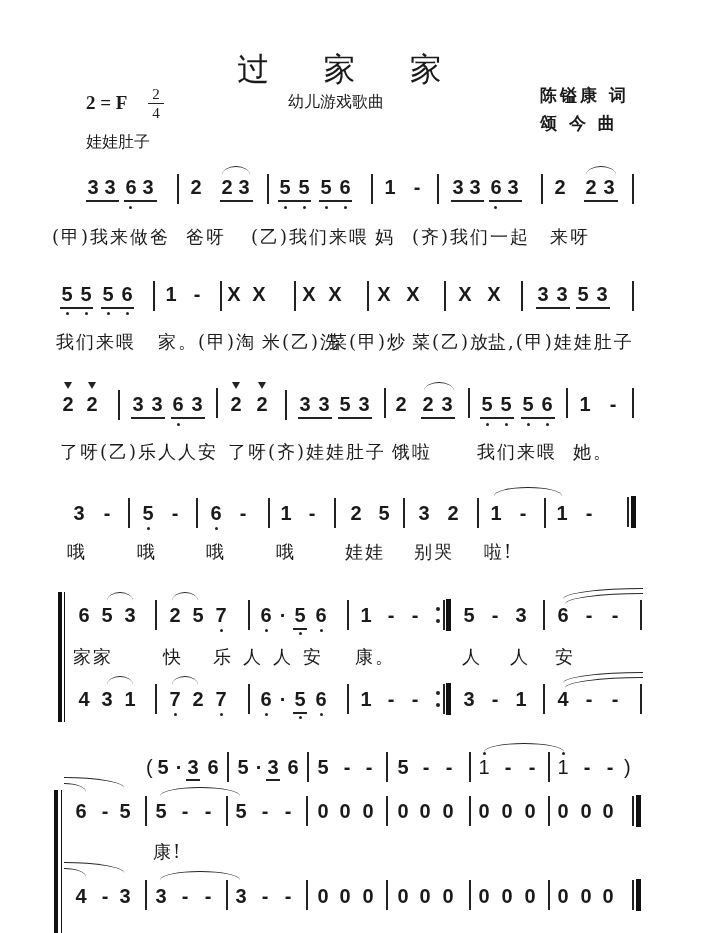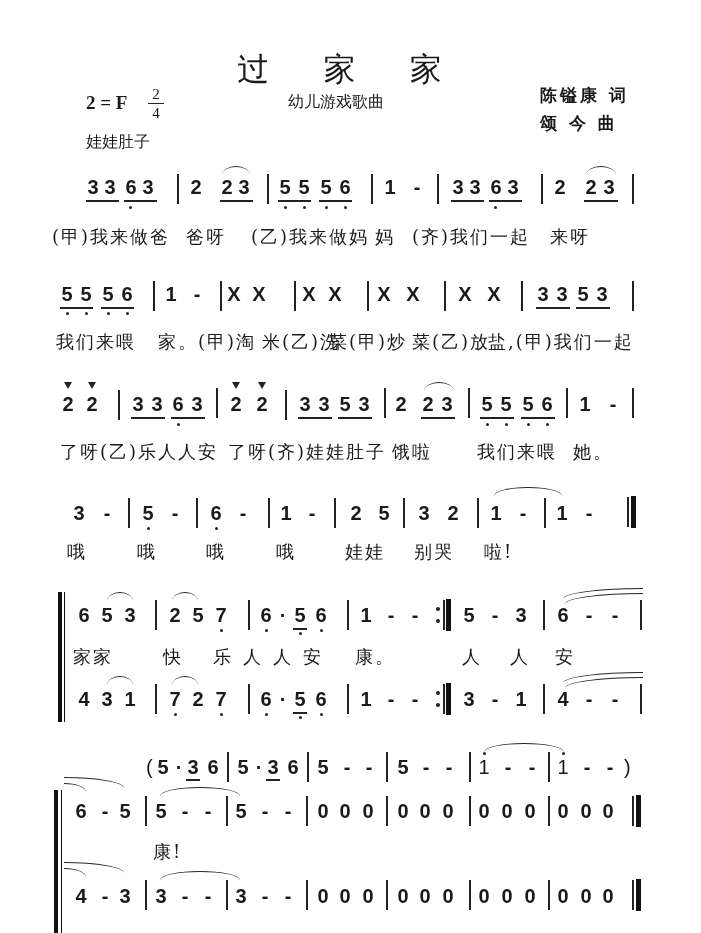--- a/index.html
+++ b/index.html
@@ -88,21 +88,21 @@
 
   <span class="n" style="left:553px;top:176px">2</span>
   <span class="n" style="left:584px;top:176px">2</span>
   <span class="n" style="left:602px;top:176px">3</span>
   <div class="ul" style="left:584px;top:200px;width:34px"></div>
   <div class="slur" style="left:586px;top:166px;width:30px"></div>
   <div class="bar" style="left:632px;top:174px"></div>
 
   <span class="lyr" style="left:52px;top:225px">(甲)我来做爸</span>
   <span class="lyr" style="left:186px;top:225px">爸呀</span>
-  <span class="lyr" style="left:251px;top:225px">(乙)我来做妈</span>
+  <span class="lyr" style="left:251px;top:225px">(乙)我们来喂</span>
   <span class="lyr" style="left:375px;top:225px">妈</span>
   <span class="lyr" style="left:412px;top:225px">(齐)我们一起</span>
   <span class="lyr" style="left:550px;top:225px">来呀</span>
 </div>
 
 <div>
   <span class="n" style="left:60px;top:283px">5</span>
   <span class="n" style="left:79px;top:283px">5</span>
   <span class="n" style="left:101px;top:283px">5</span>
   <span class="n" style="left:120px;top:283px">6</span>
@@ -133,21 +133,21 @@
   <span class="n" style="left:576px;top:283px">5</span>
   <span class="n" style="left:595px;top:283px">3</span>
   <div class="ul" style="left:536px;top:307px;width:34px"></div>
   <div class="ul" style="left:576px;top:307px;width:34px"></div>
   <div class="bar" style="left:632px;top:281px"></div>
   <span class="lyr" style="left:56px;top:330px">我们来喂</span>
   <span class="lyr" style="left:158px;top:330px">家。(甲)淘</span>
   <span class="lyr" style="left:262px;top:330px">米(乙)洗</span>
   <span class="lyr" style="left:329px;top:330px">菜(甲)炒</span>
   <span class="lyr" style="left:412px;top:330px">菜(乙)放</span>
-  <span class="lyr" style="left:488px;top:330px">盐,(甲)我们一起</span>
+  <span class="lyr" style="left:488px;top:330px">盐,(甲)娃娃肚子</span>
 </div>
 
 <div>
   <div class="accent" style="left:64px;top:382px"></div>
   <div class="accent" style="left:88px;top:382px"></div>
   <span class="n" style="left:61px;top:393px">2</span>
   <span class="n" style="left:85px;top:393px">2</span>
   <div class="bar" style="left:118px;top:390px"></div>
   <span class="n" style="left:131px;top:393px">3</span>
   <span class="n" style="left:150px;top:393px">3</span>

